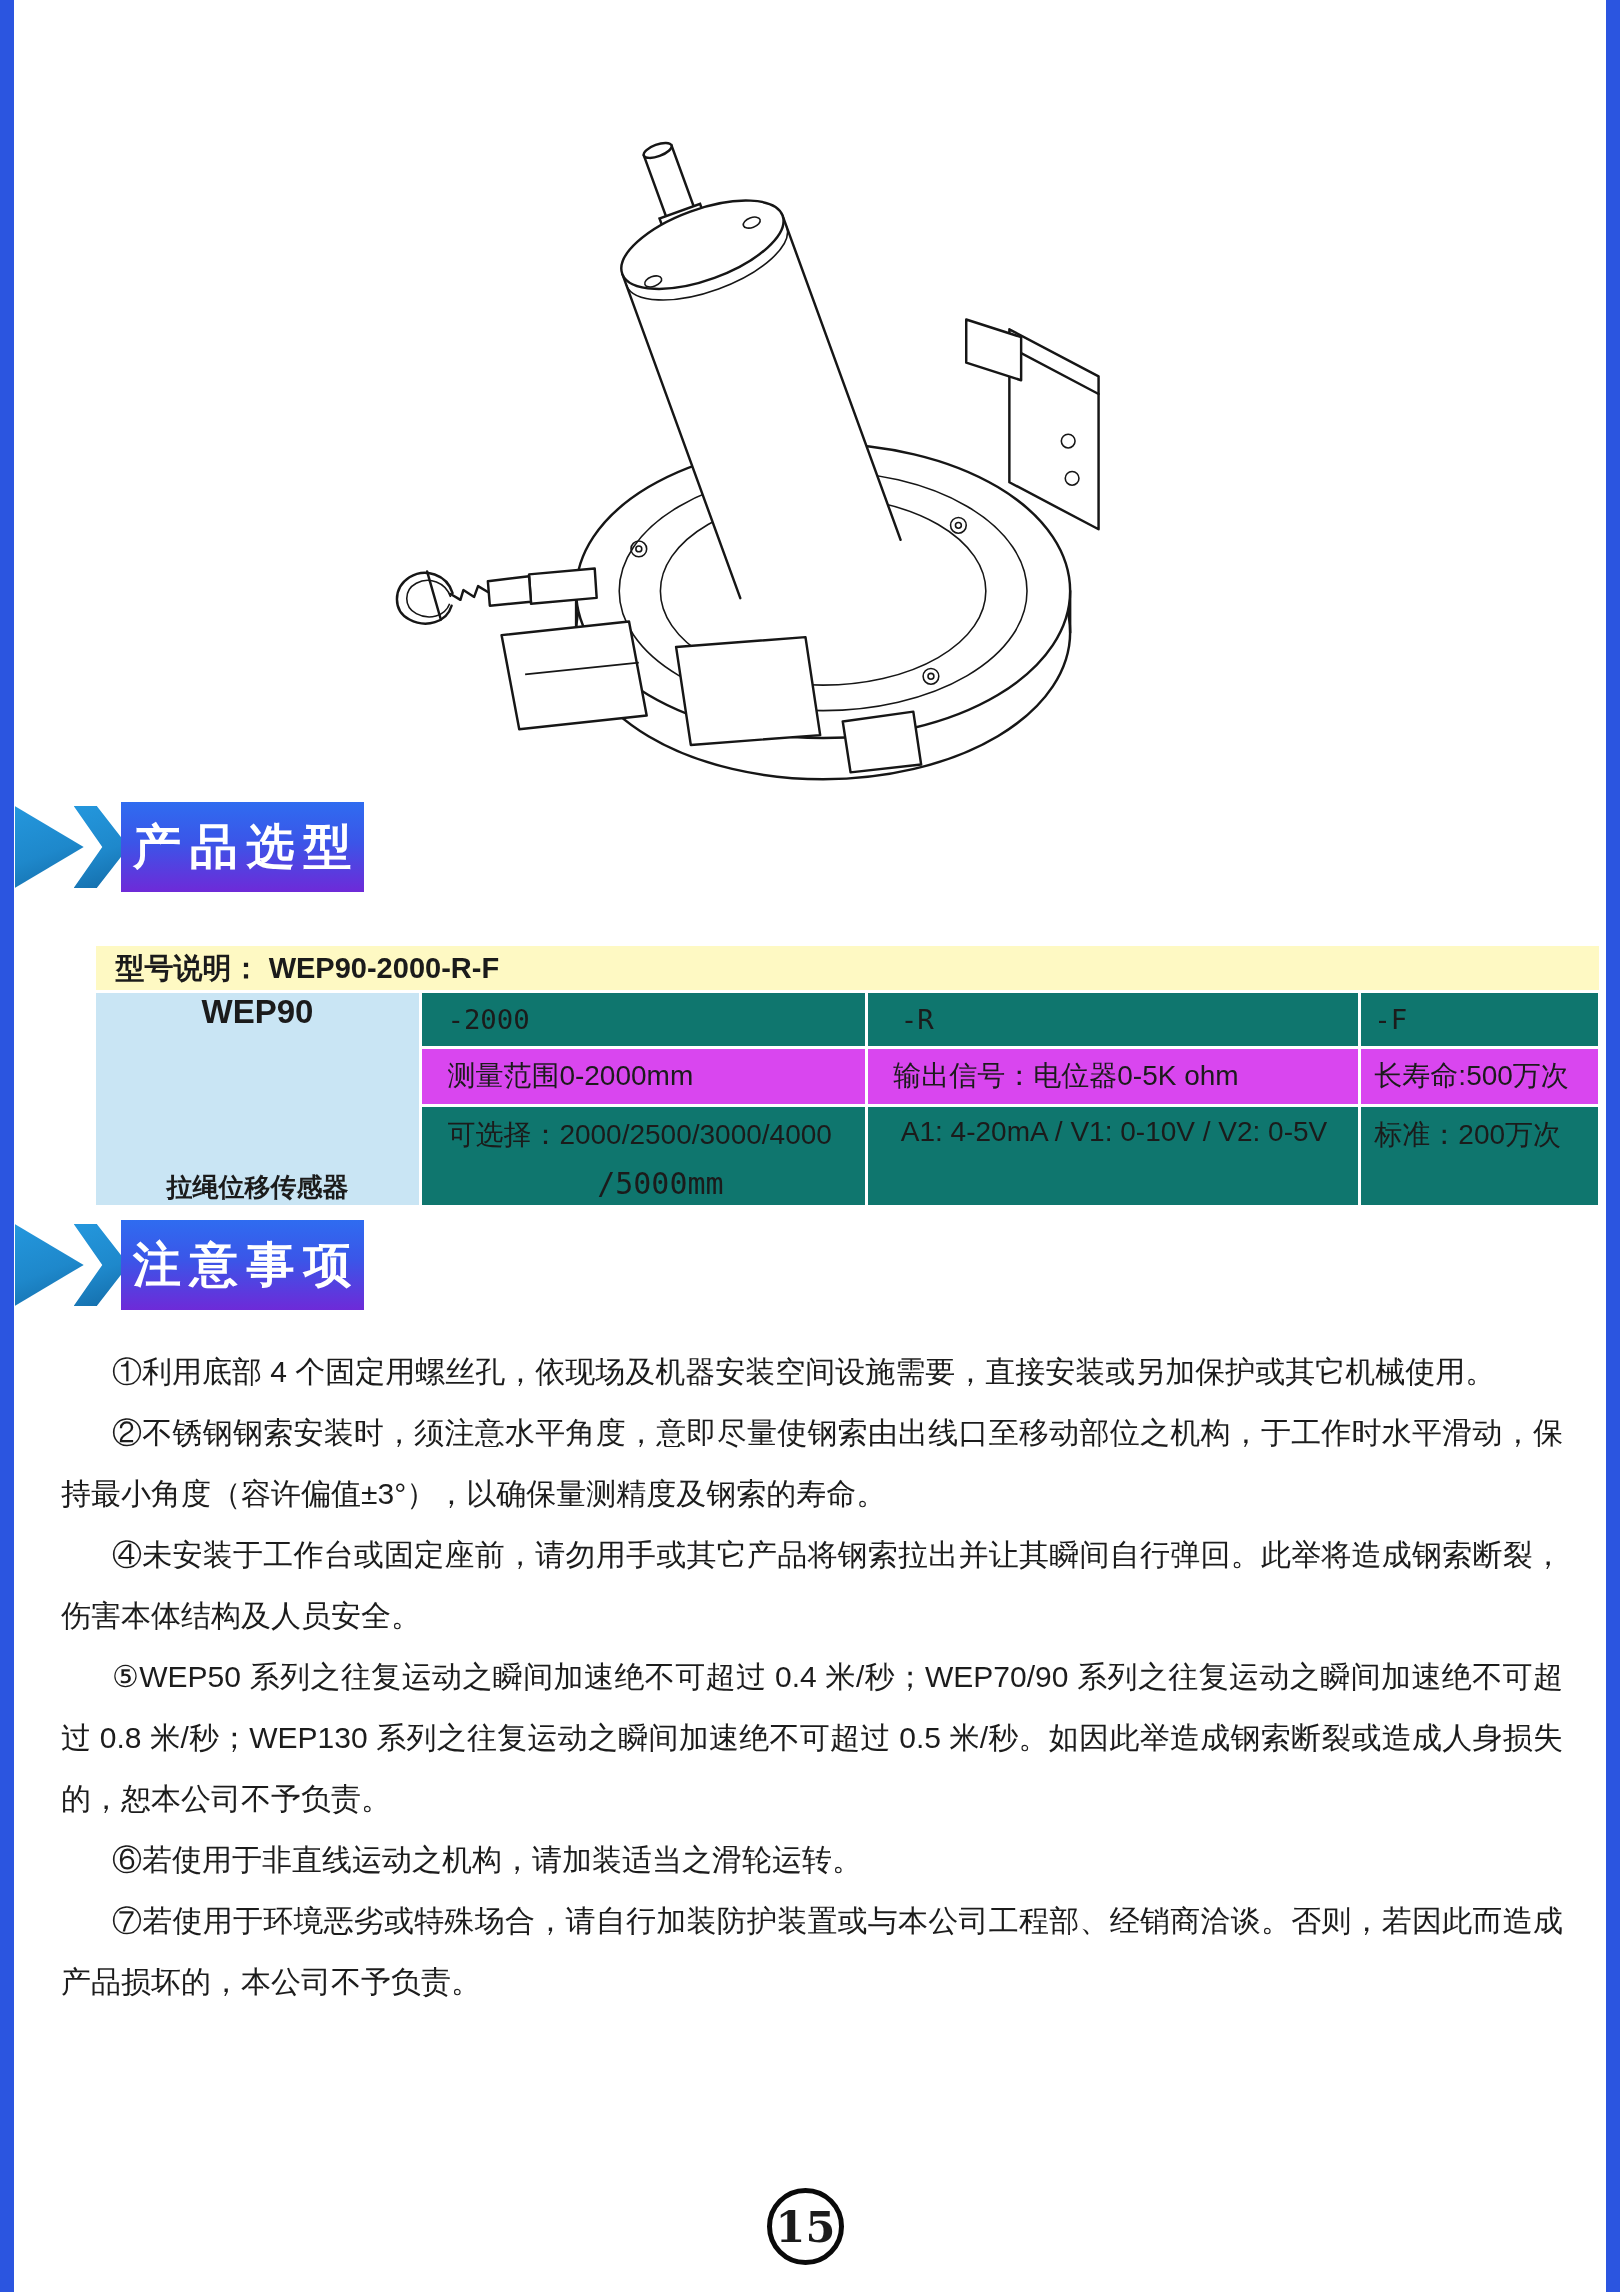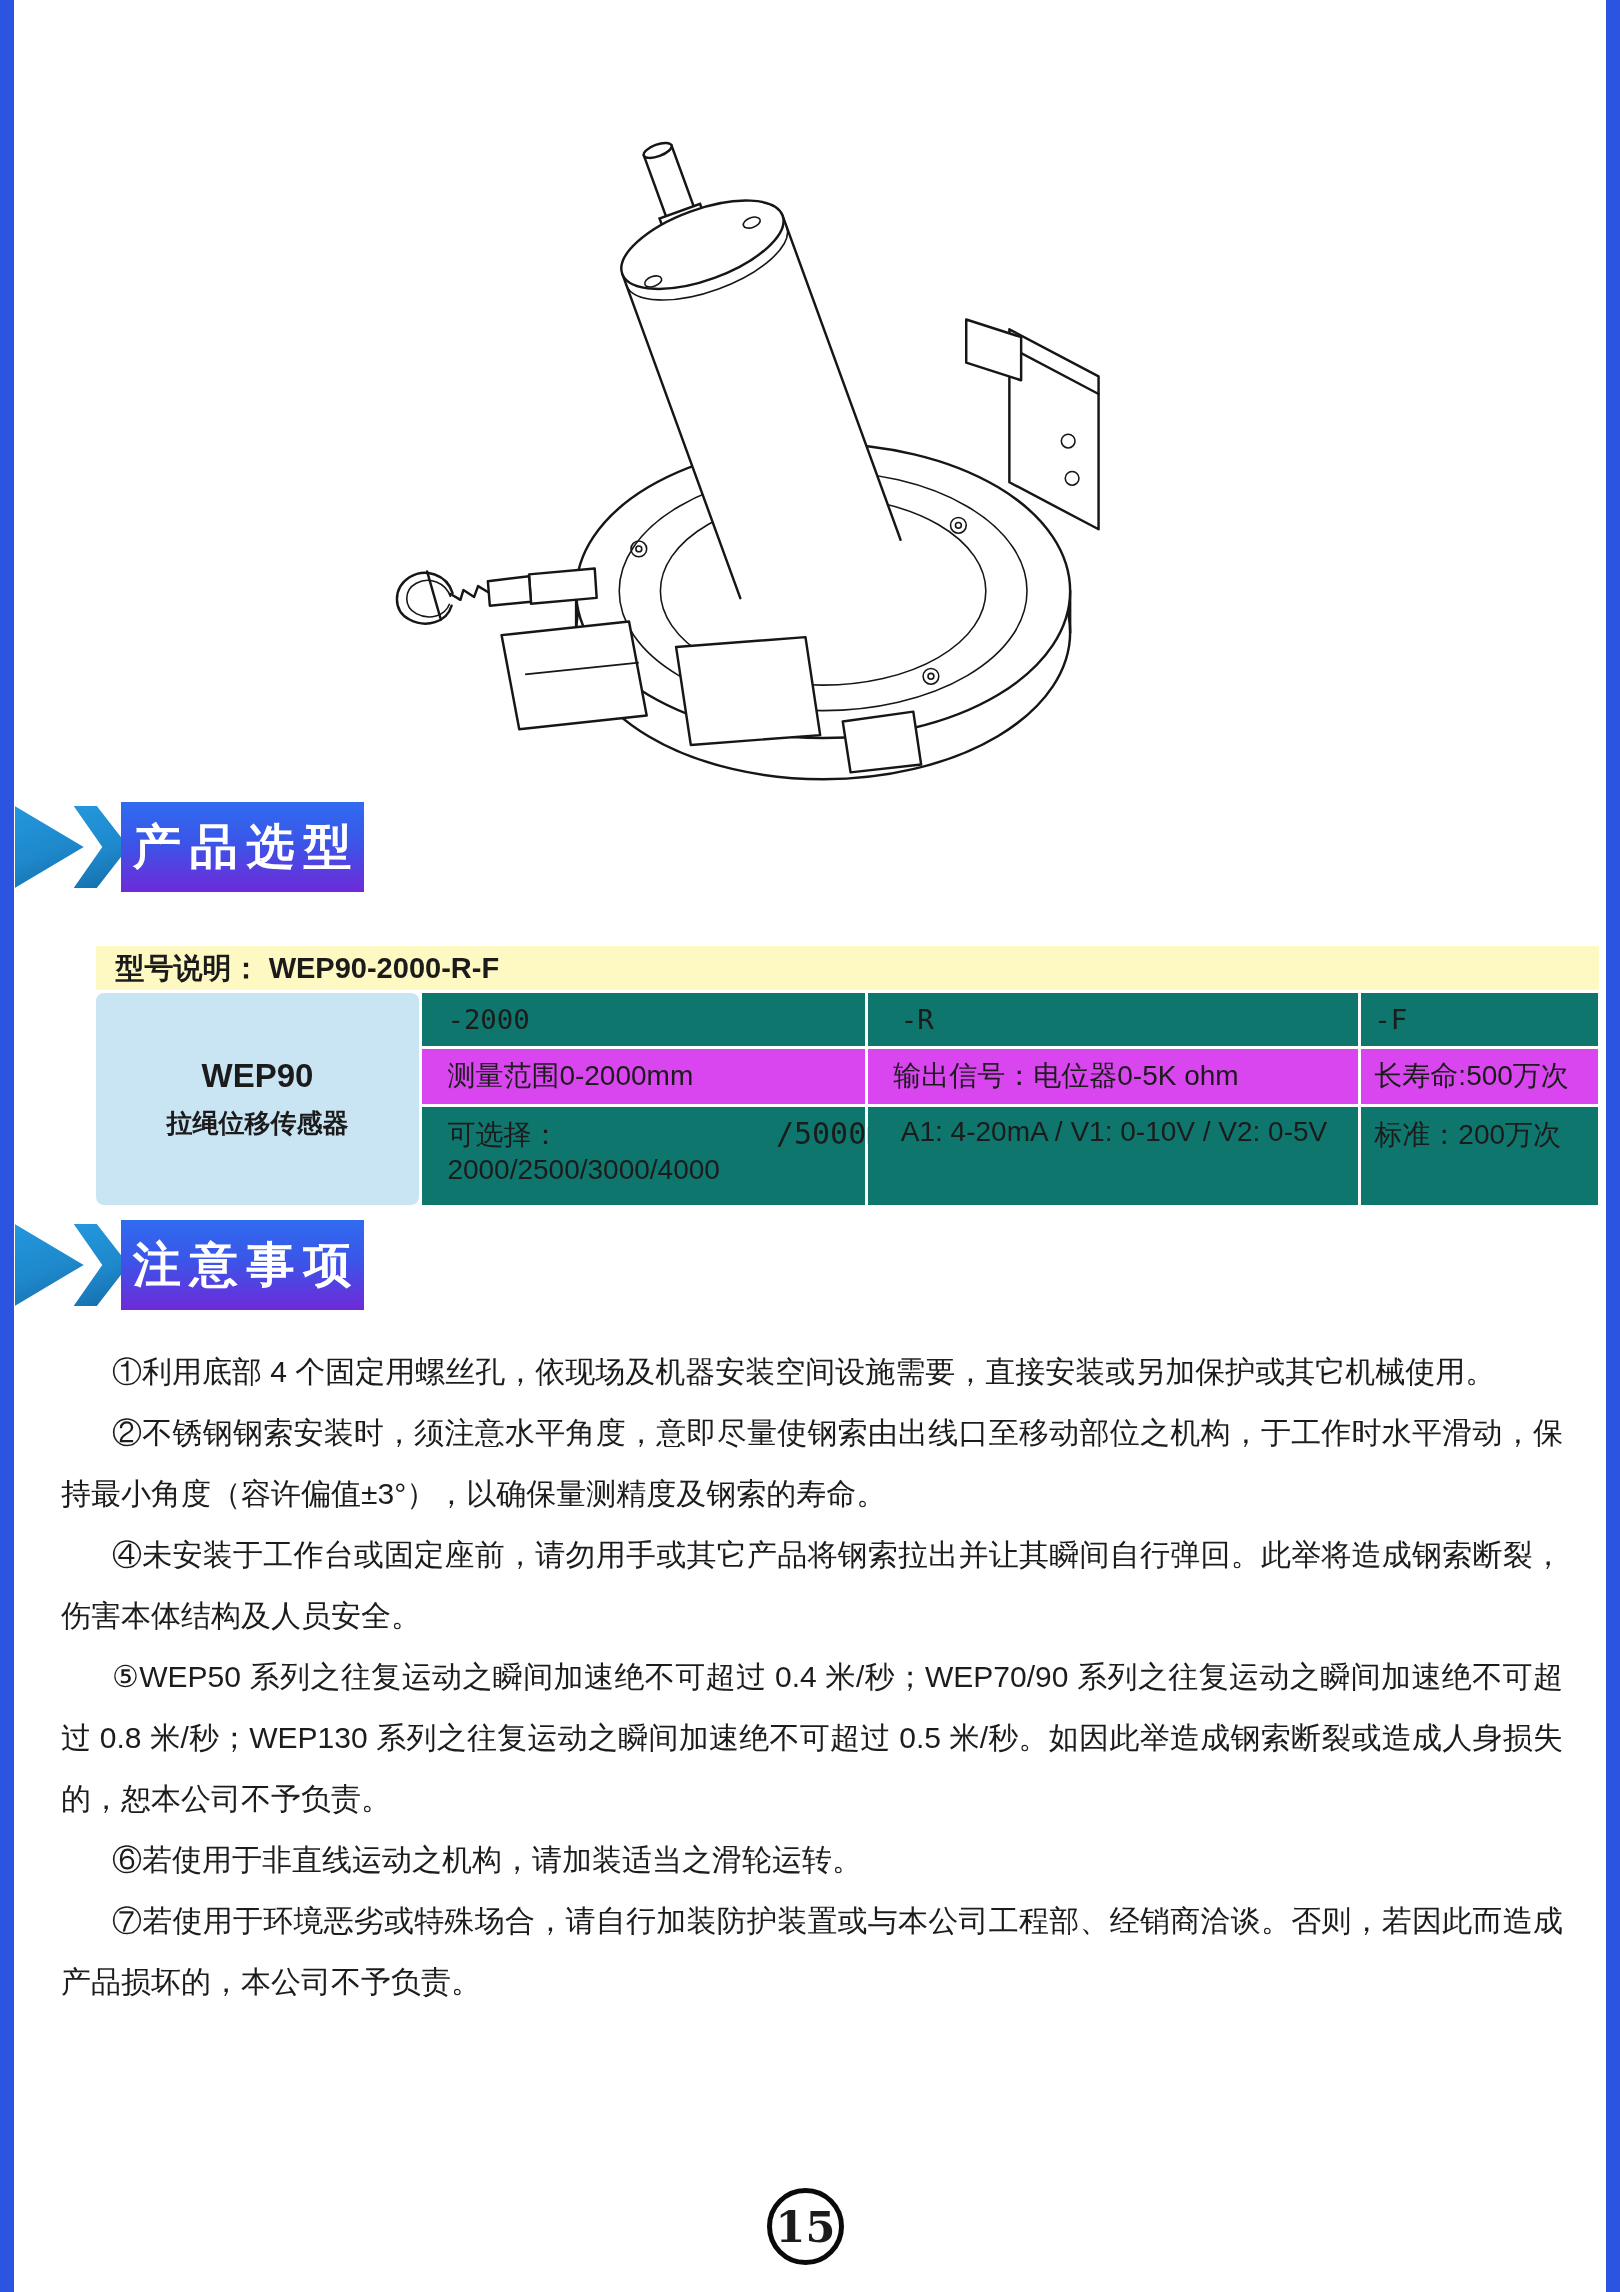--- a/index.html
+++ b/index.html
@@ -30,29 +30,29 @@
   
   .model-table{position:absolute;left:96px;top:946px;width:1503px;}
   .mt-header{height:44px;line-height:44px;background:#fef9c3;
     font-size:29px;font-weight:bold;padding-left:19.6px;box-sizing:border-box;}
   .mt-body{display:grid;grid-template-columns:323px 443px 490px 237px;
     grid-template-rows:53px 55px 98px;gap:2.9px;margin-top:2.9px;background:#ffffff;}
   .cell{font-size:28px;display:flex;align-items:center;box-sizing:border-box;}
   .bg-a{background:#0f766e;}
   .bg-b{background:#d946ef;}
   .cell-product{grid-column:1;grid-row:1/4;background:#C9E5F4;
-    flex-direction:column;justify-content:center;gap:11px;border-radius:8px;}
+    flex-direction:column;justify-content:space-between;gap:11px;}
   .product-model{font-size:33px;font-weight:bold;}
   .product-name{font-size:26px;font-weight:bold;}
   .code{font-family:"DejaVu Sans Mono",monospace;font-size:27.4px;}
   .pl26{padding-left:25.5px;}
   .pl34{padding-left:33px;}
   .pl14{padding-left:13.7px;}
   .row3{align-items:flex-start;padding-top:9.8px;}
-  .col2-row3{flex-direction:row;align-items:stretch;gap:22px;}
+  .col2-row3{flex-direction:column;align-items:stretch;gap:12px;}
   .col2-row3 .opt1{padding-left:25.5px;}
   .col2-row3 .opt2{text-align:center;font-family:"DejaVu Sans Mono",monospace;font-size:30px;margin-left:34px;}
 
   
   .notes{position:absolute;left:61px;top:1341px;width:1502px;
     font-size:30px;line-height:61px;text-align:justify;color:#1c1c1c;}
   .notes p{margin:0;text-indent:1.7em;}
 
   
   .page-num{position:absolute;left:767px;top:2188px;width:67px;height:67px;

